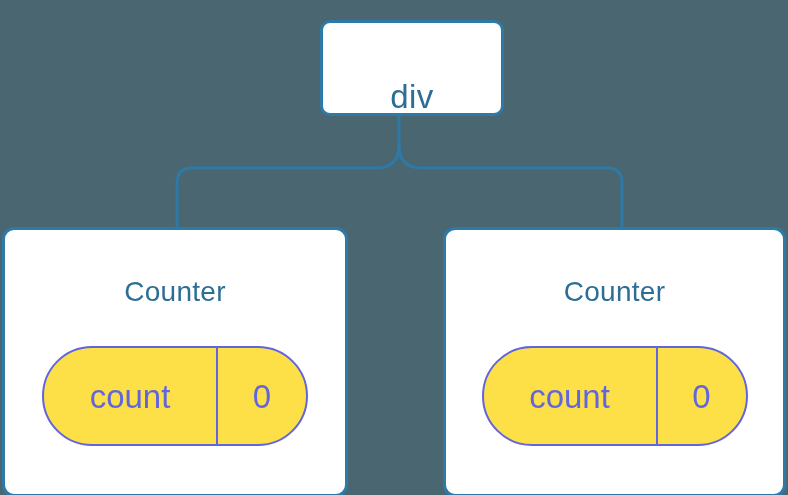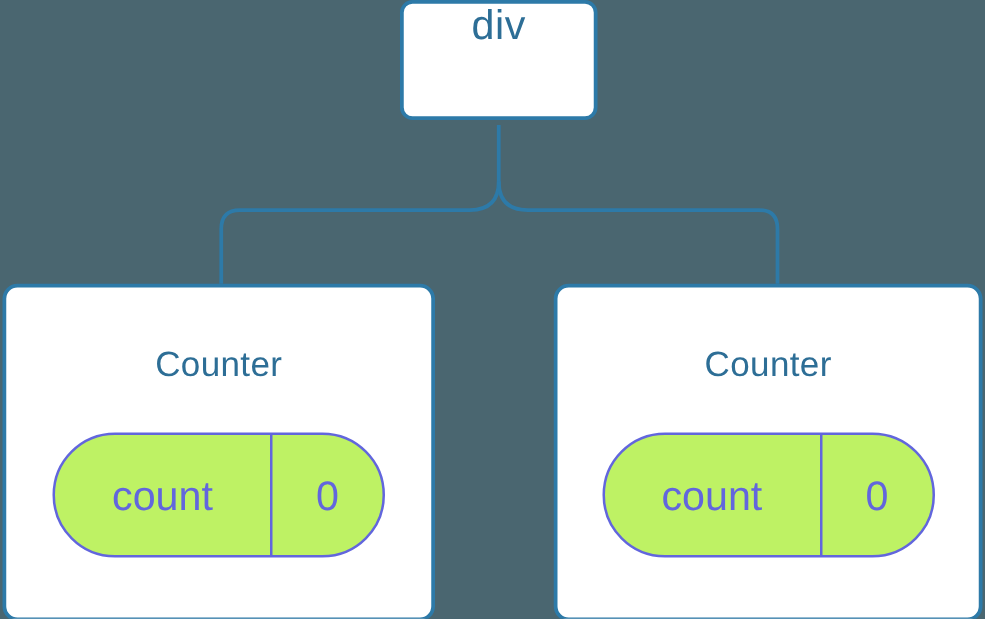--- a/index.html
+++ b/index.html
@@ -26,29 +26,29 @@
     left: 0;
     top: 0;
     width: 788px;
     height: 495px;
   }
 
   
   .root-node {
     position: absolute;
     left: 320px;
-    top: 0;
-    width: 158px;
+    top: 20px;
+    width: 184px;
     height: 96px;
     background: #ffffff;
     border: 3px solid #2d7aa8;
     border-radius: 10px;
     box-sizing: border-box;
     display: flex;
-    align-items: flex-start;
+    align-items: flex-end;
     justify-content: center;
   }
   .root-label {
     font-size: 33px;
     color: #2d6e96;
     letter-spacing: 0.5px;
     line-height: 1;
   }
 
   
@@ -77,21 +77,21 @@
 
   
   .state-pill {
     margin-top: 40px;
     height: 100px;
     border: 2px solid #6266dd;
     border-radius: 50px;
     box-sizing: border-box;
     display: flex;
     align-items: stretch;
-    background: #bef264;
+    background: #fde047;
   }
   .child-card.left  .state-pill { width: 266px; }
   .child-card.right .state-pill { width: 266px; }
 
   .state-key {
     width: 174px;
     display: flex;
     align-items: center;
     justify-content: center;
     border-right: 2px solid #6266dd;

